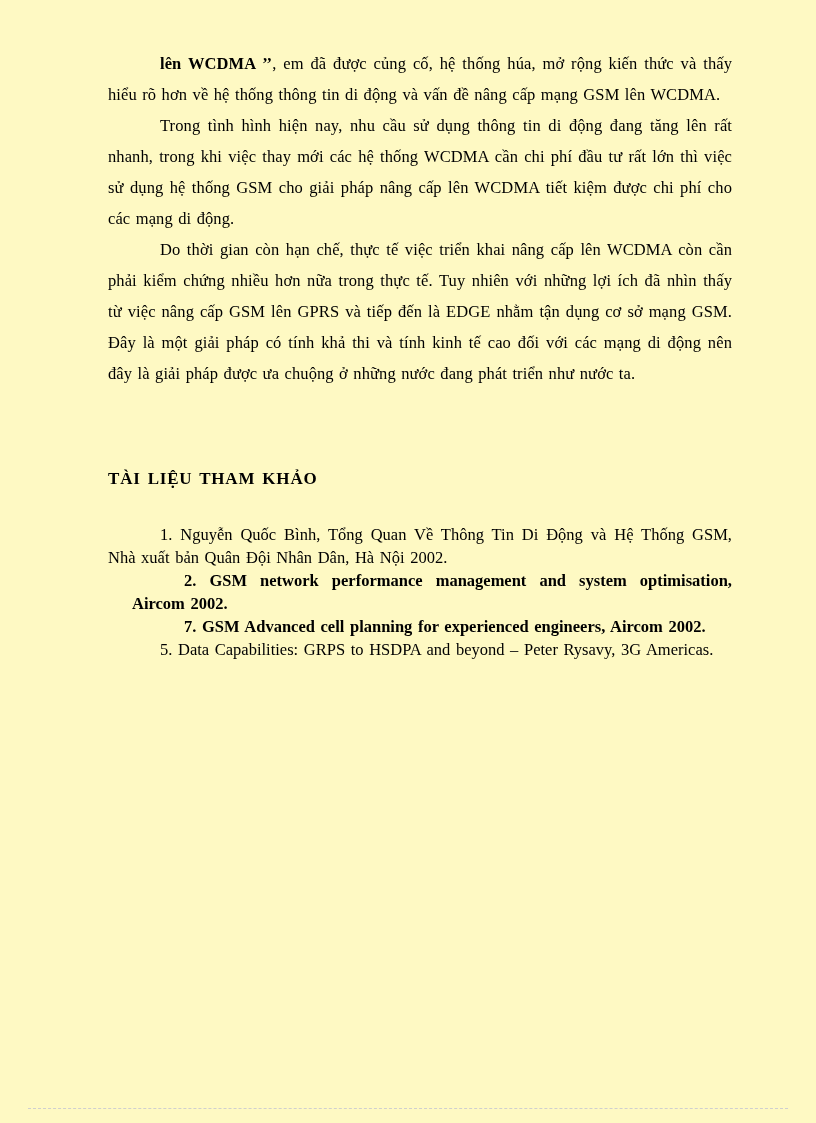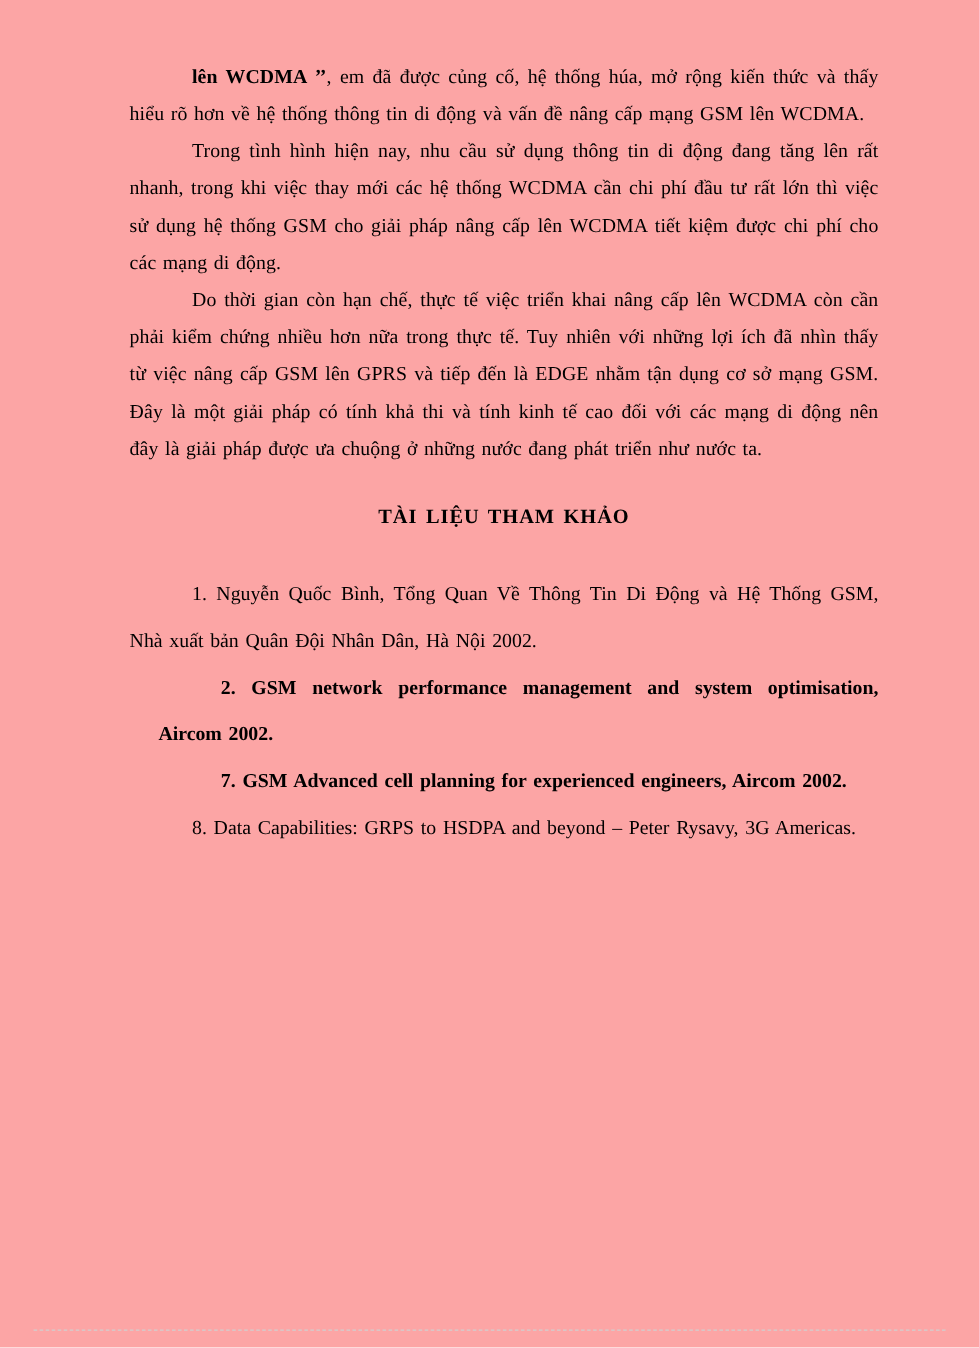--- a/index.html
+++ b/index.html
@@ -14,21 +14,21 @@
     font-family: "Liberation Serif", serif;
     color: #000000;
     overflow: hidden;
   }
   .page {
     position: absolute;
     left: 0;
     top: 0;
     width: 816px;
     height: 1123px;
-    background: #fca5a5;
+    background: #fef9c3;
   }
   .content {
     position: absolute;
     left: 108px;
     top: 48px;
     width: 624px;
   }
   p.para {
     margin: 0 0 0 0;
     font-size: 16.5px;
@@ -38,33 +38,32 @@
     letter-spacing: 0.1px;
     word-spacing: 1.2px;
   }
   p.para.first {
     text-indent: 52px;
   }
   .bold {
     font-weight: bold;
   }
   .refs-title {
-    margin-top: 32px;
-    text-align: center;
+    margin-top: 80px;
     font-size: 17px;
     font-weight: bold;
     letter-spacing: 0.8px;
     word-spacing: 2px;
   }
   .refs-list {
     margin-top: 34px;
   }
   .ref-item {
     font-size: 16.5px;
-    line-height: 39px;
+    line-height: 23px;
     text-indent: 52px;
     text-align: justify;
     word-spacing: 1.5px;
   }
   .ref-item.bolded {
     font-weight: bold;
     margin-left: 24px;
   }
   .page-number {
     position: absolute;
@@ -96,21 +95,21 @@
     <p class="para"><span>Trong tình hình hiện nay, nhu cầu sử dụng thông tin di động đang tăng lên rất nhanh, trong khi việc thay mới các hệ thống WCDMA cần chi phí đầu tư rất lớn thì việc sử dụng hệ thống GSM cho giải pháp nâng cấp lên WCDMA tiết kiệm được chi phí cho các mạng di động.</span></p>
 
     <p class="para"><span>Do thời gian còn hạn chế, thực tế việc triển khai nâng cấp lên WCDMA  còn cần phải kiểm chứng nhiều hơn nữa trong thực tế. Tuy nhiên với những lợi ích đã nhìn thấy từ việc nâng cấp GSM lên GPRS và tiếp đến là EDGE nhằm tận dụng cơ sở mạng GSM. Đây là một giải pháp có tính khả thi và tính kinh tế cao đối với các mạng di động nên đây là giải pháp được ưa chuộng ở những nước đang phát triển như nước ta.</span></p>
 
     <div class="refs-title">TÀI  LIỆU THAM  KHẢO</div>
 
     <div class="refs-list">
       <div class="ref-item">1. Nguyễn Quốc Bình, Tổng Quan Về Thông Tin Di Động và Hệ Thống GSM, Nhà xuất bản Quân Đội Nhân Dân, Hà Nội 2002.</div>
       <div class="ref-item bolded">2. GSM network performance  management  and  system optimisation, Aircom 2002.</div>
       <div class="ref-item bolded">7. GSM Advanced  cell planning for experienced engineers, Aircom 2002.</div>
-      <div class="ref-item">8. Data Capabilities: GRPS to HSDPA  and  beyond – Peter Rysavy, 3G Americas.</div>
+      <div class="ref-item">5. Data Capabilities: GRPS to HSDPA  and  beyond – Peter Rysavy, 3G Americas.</div>
     </div>
 
   </div>
 
   <div class="page-number">71</div>
   <div class="bottom-rule"></div>
 
 </div>
 
 </body></html>

